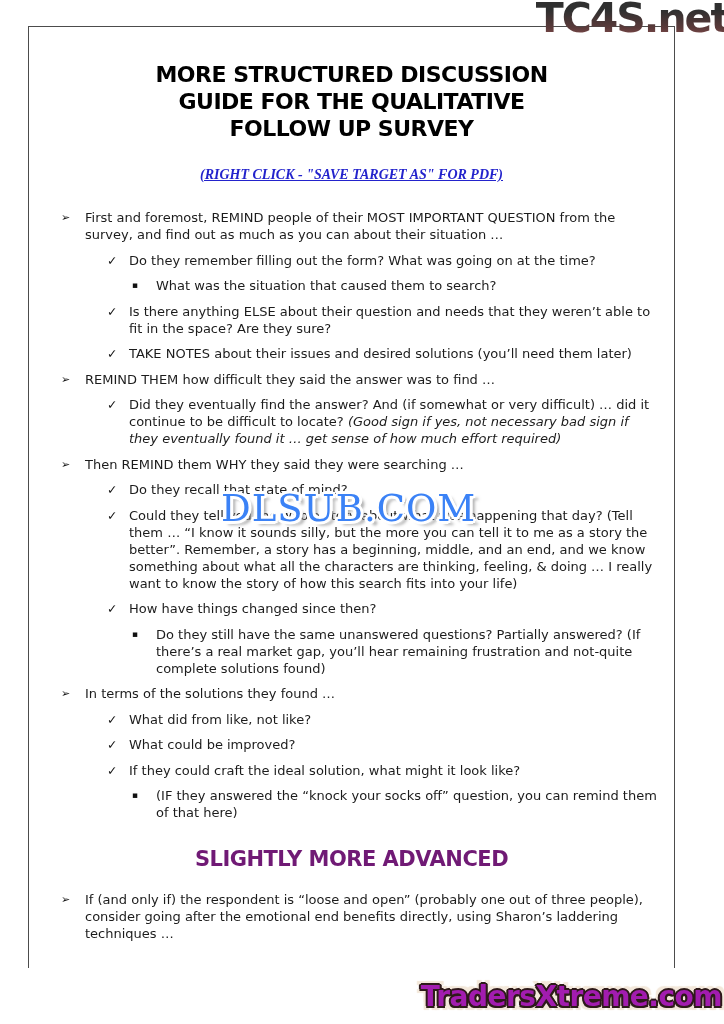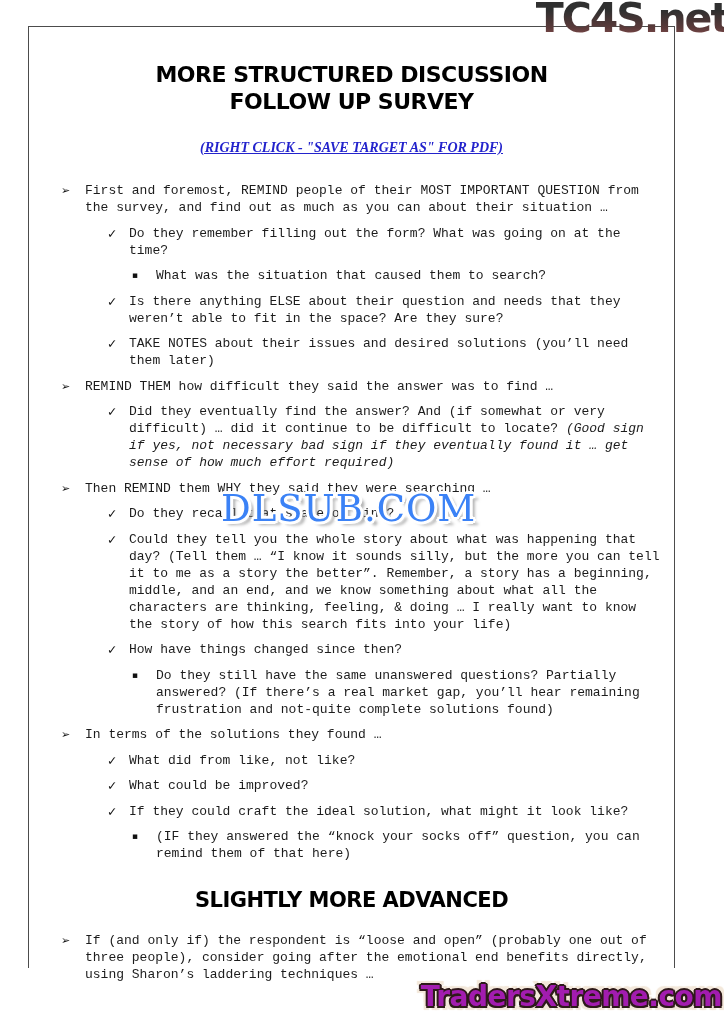--- a/index.html
+++ b/index.html
@@ -19,27 +19,27 @@
   }
   .pdf-link-row { text-align:center; margin-top:22px; }
   .pdf-link {
     font-family:"Liberation Serif", serif; font-weight:bold; font-style:italic;
     font-size:14px; color:#2323cc; text-decoration:underline; cursor:pointer;
   }
   .list { margin-top:26px; padding:0 14px 0 32px; }
   .list.second { margin-top:18px; }
   .li { display:flex; margin-bottom:8.5px; font-size:13px; line-height:17px; }
   .li .m { flex:none; color:#111; }
-  .li .t { flex:1;font-family:Liberation Mono, monospace; }
+  .li .t { flex:1; }
   .l1 .m { width:24px; font-size:11px; }
   .l2 { margin-left:46px; } .l2 .m { width:22px; font-size:12.5px; }
   .l3 { margin-left:71px; } .l3 .m { width:24px; font-size:9px; }
   .em { font-style:italic; }
   .section-title {
-    margin:24px 10px 0; text-align:center; font-weight:bold; color:#000000;
+    margin:24px 10px 0; text-align:center; font-weight:bold; color:#701a75;
     font-size:21px; line-height:28px; letter-spacing:-0.5px;
   }
   
   .wm { position:absolute; white-space:nowrap; pointer-events:none; }
   .wm-tc4s {
     top:-6px; right:-4px; font-weight:bold; font-size:41px; letter-spacing:-2px;
     background:linear-gradient(#303030 35%, #5a3a3a 70%, #9a5555 100%);
     -webkit-background-clip:text; background-clip:text; color:transparent;
     font-family:"DejaVu Sans", sans-serif;
   }
@@ -64,20 +64,21 @@
 </style>
 </head>
 <body>
 
 <div class="stage">
 
   <div class="sheet">
 
     <h1 class="doc-title">
       <div>MORE STRUCTURED DISCUSSION</div>
+      <div>GUIDE FOR THE QUALITATIVE</div>
       <div>FOLLOW UP SURVEY</div>
     </h1>
 
     <div class="pdf-link-row">
       <a class="pdf-link">(RIGHT CLICK - "SAVE TARGET AS" FOR PDF)</a>
     </div>
 
     <div class="list">
 
       <div class="li l1">

